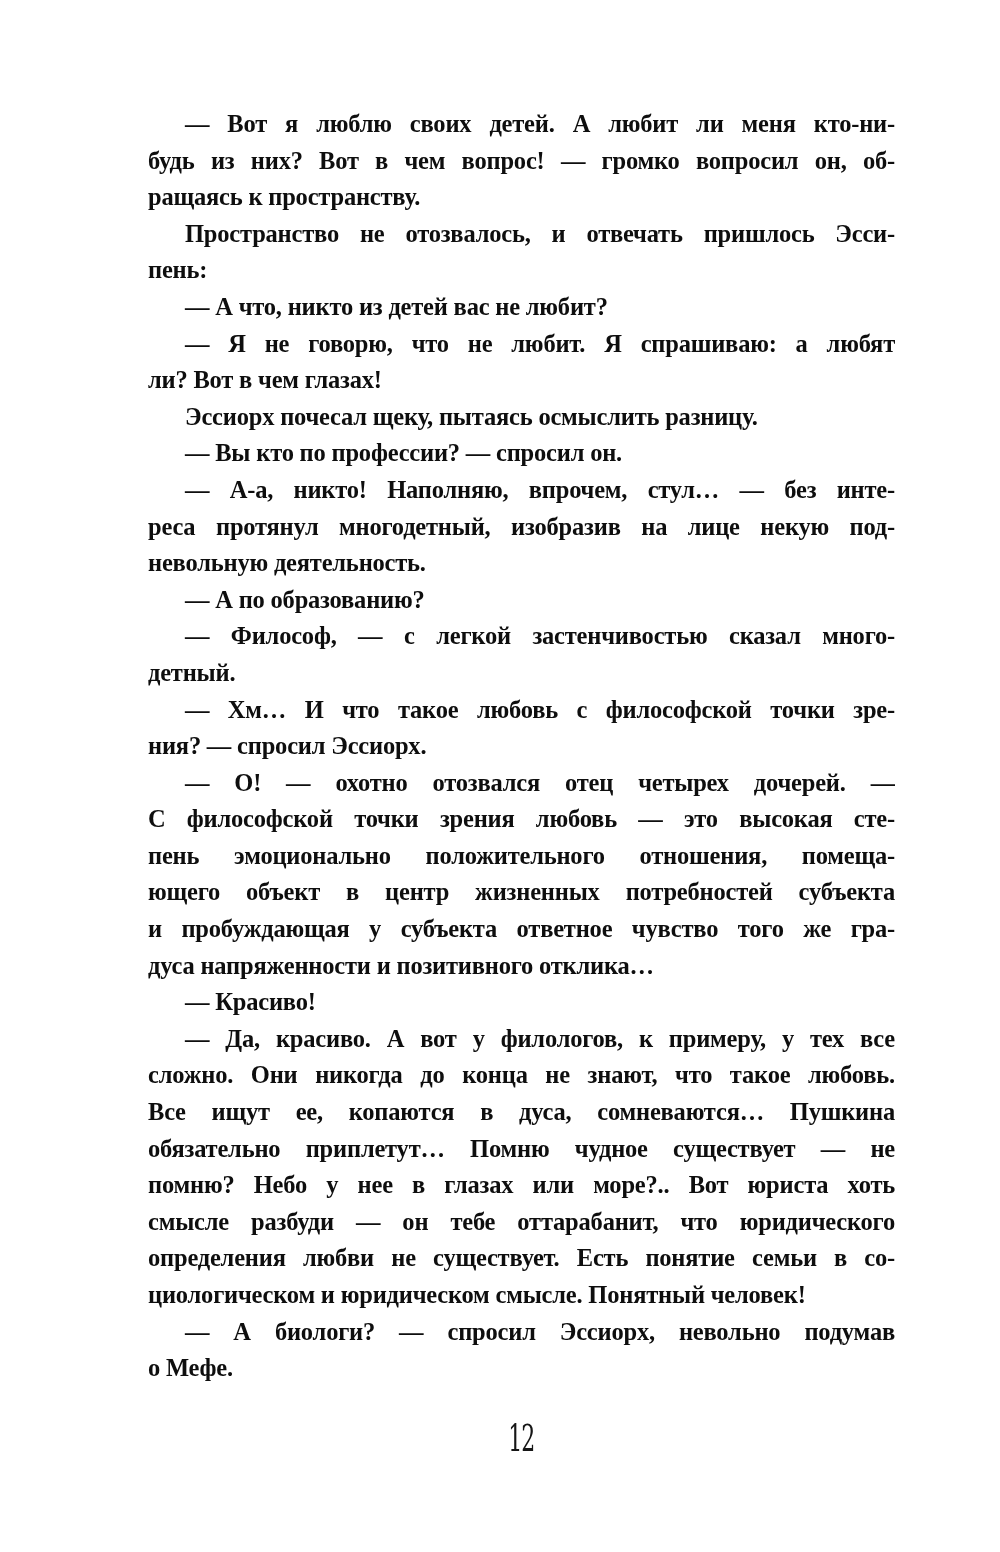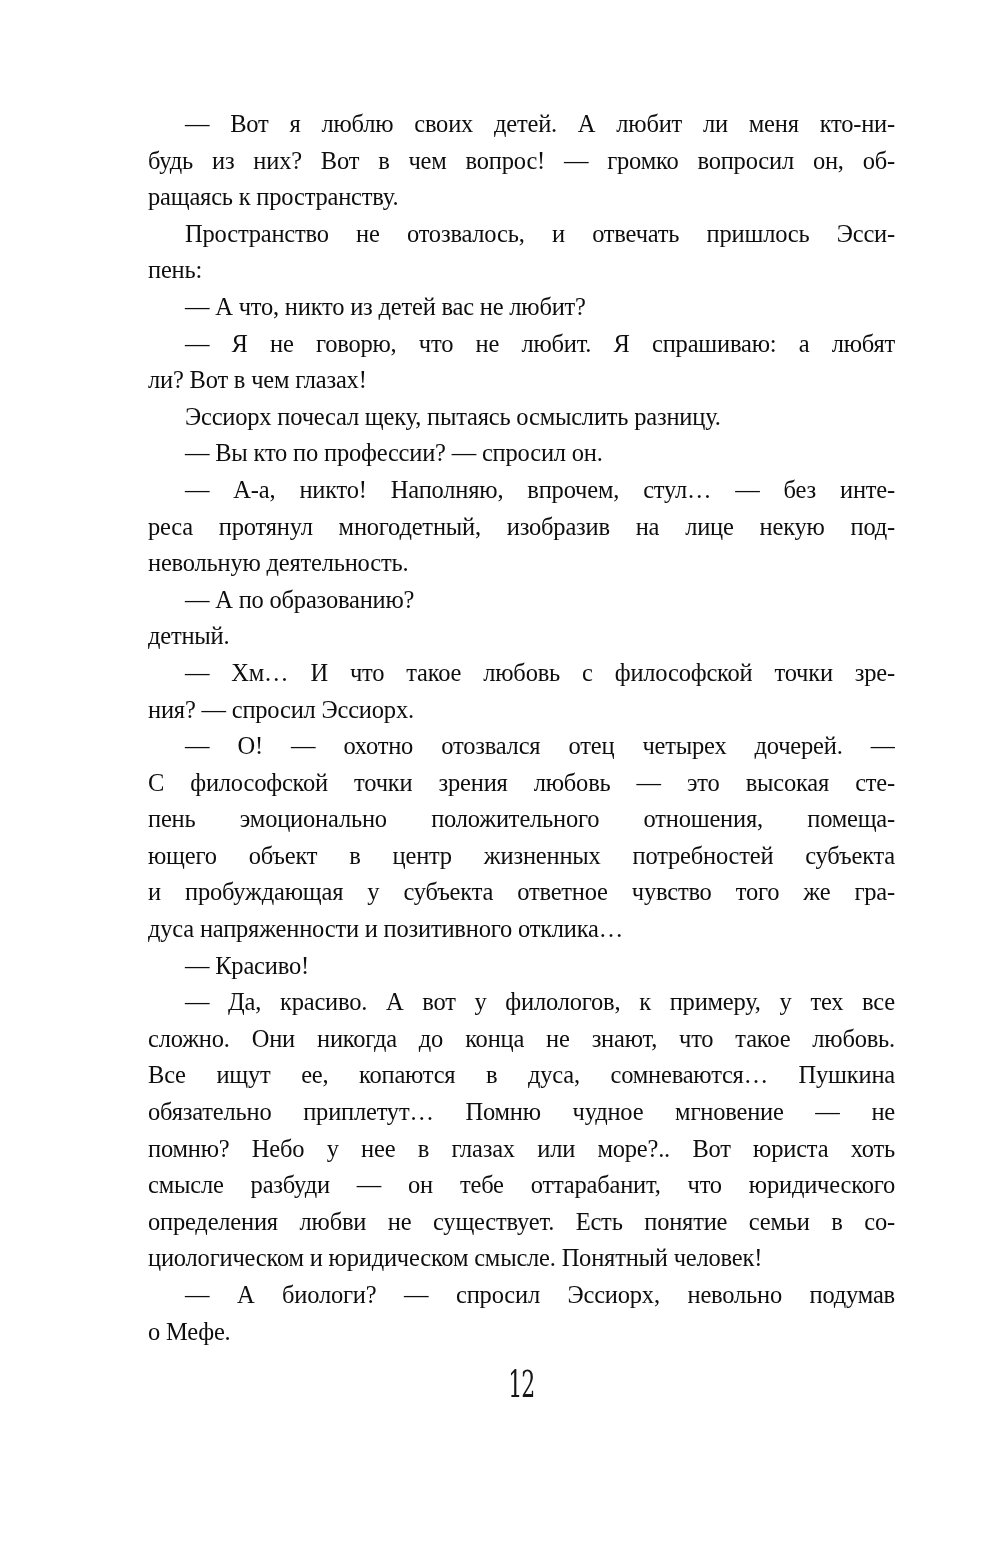--- a/index.html
+++ b/index.html
@@ -19,41 +19,42 @@
     padding: 106px 105px 0 148px;
     background: #ffffff;
     font-family: "Liberation Serif", serif;
     color: #0e0e0e;
   }
   .text-block {
     width: 747px;
   }
   .para {
     margin: 0;
+    font-weight: bold;
   }
   .line {
     font-size: 24.5px;
     line-height: 36.6px;
     height: 36.6px;
     overflow: hidden;
     letter-spacing: -0.2px;
     text-align: justify;
     text-align-last: justify;
     white-space: normal;
   }
   .line.para-start {
     text-indent: 37px;
   }
   .line.para-end {
     text-align: center;
     text-align-last: left;
   }
   .page-number {
     width: 747px;
-    margin-top: 14px;
+    margin-top: 31px;
     text-align: center;
   }
   .page-number span {
     display: inline-block;
     font-family: "DejaVu Serif", serif;
     font-size: 38px;
     line-height: 40px;
     font-weight: 400;
     color: #161616;
     transform: scaleX(0.58);
@@ -89,20 +90,21 @@
       </div>
       <div class="para">
         <div class="line para-start">— А-а, никто! Наполняю, впрочем, стул… — без инте-</div>
         <div class="line">реса протянул многодетный, изобразив на лице некую под-</div>
         <div class="line para-end">невольную деятельность.</div>
       </div>
       <div class="para">
         <div class="line para-start para-end">— А по образованию?</div>
       </div>
       <div class="para">
+        <div class="line para-start">— Философ, — с легкой застенчивостью сказал много-</div>
         <div class="line para-end">детный.</div>
       </div>
       <div class="para">
         <div class="line para-start">— Хм… И что такое любовь с философской точки зре-</div>
         <div class="line para-end">ния? — спросил Эссиорх.</div>
       </div>
       <div class="para">
         <div class="line para-start">— О! — охотно отозвался отец четырех дочерей. —</div>
         <div class="line">С философской точки зрения любовь — это высокая сте-</div>
         <div class="line">пень эмоционально положительного отношения, помеща-</div>
@@ -110,21 +112,21 @@
         <div class="line">и пробуждающая у субъекта ответное чувство того же гра-</div>
         <div class="line para-end">дуса напряженности и позитивного отклика…</div>
       </div>
       <div class="para">
         <div class="line para-start para-end">— Красиво!</div>
       </div>
       <div class="para">
         <div class="line para-start">— Да, красиво. А вот у филологов, к примеру, у тех все</div>
         <div class="line">сложно. Они никогда до конца не знают, что такое любовь.</div>
         <div class="line">Все ищут ее, копаются в дуса, сомневаются… Пушкина</div>
-        <div class="line">обязательно приплетут… Помню чудное мгновение — не</div>
+        <div class="line">обязательно приплетут… Помню чудное существует — не</div>
         <div class="line">помню? Небо у нее в глазах или море?.. Вот юриста хоть</div>
         <div class="line">смысле разбуди — он тебе оттарабанит, что юридического</div>
         <div class="line">определения любви не существует. Есть понятие семьи в со-</div>
         <div class="line para-end">циологическом и юридическом смысле. Понятный человек!</div>
       </div>
       <div class="para">
         <div class="line para-start">— А биологи? — спросил Эссиорх, невольно подумав</div>
         <div class="line para-end">о Мефе.</div>
       </div>
     </div>

